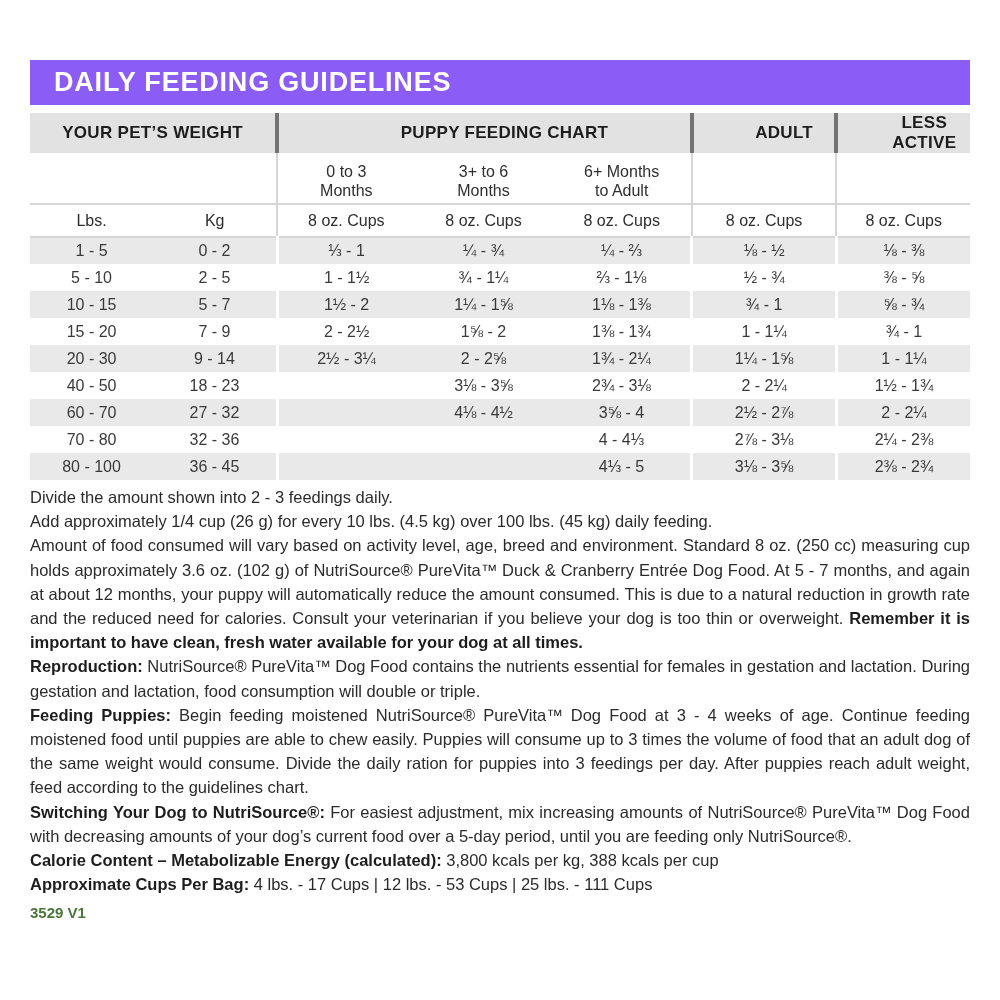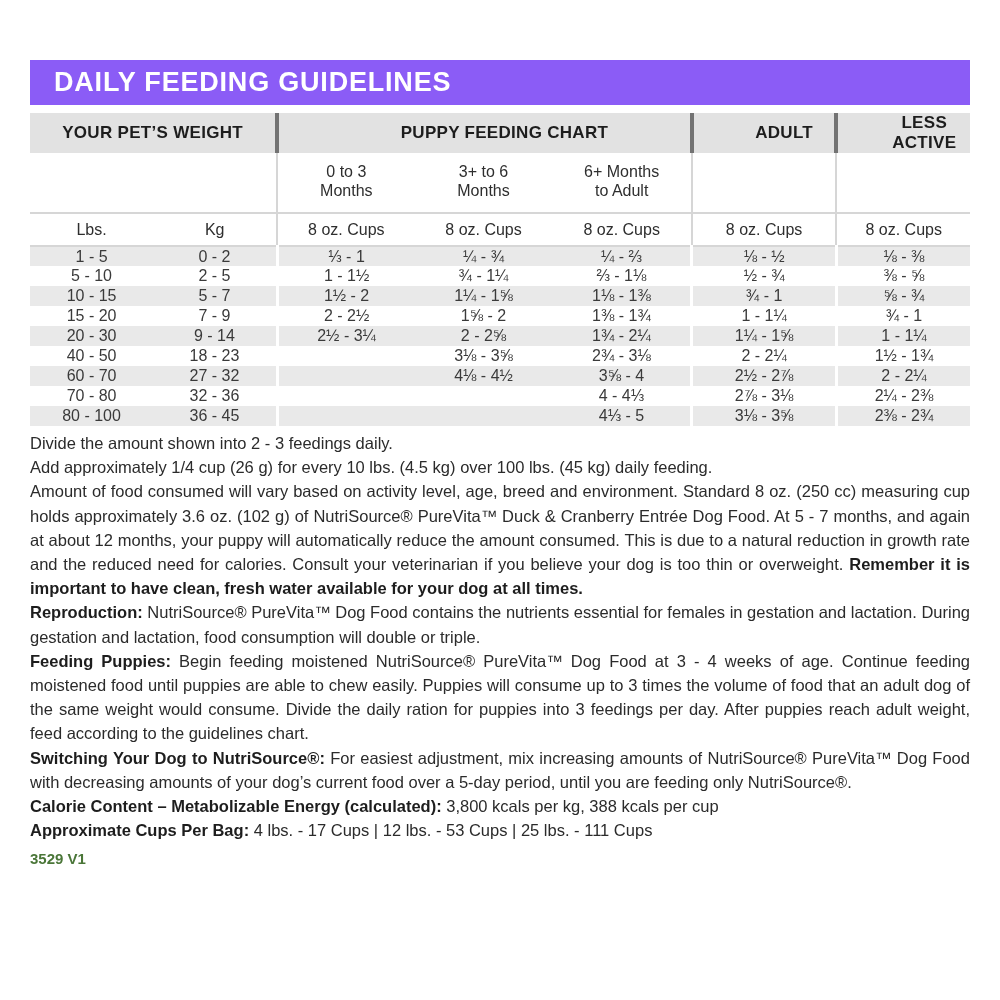--- a/index.html
+++ b/index.html
@@ -39,32 +39,32 @@
     font-weight: bold;
     color: #1d1d1d;
     height: 31px;
     letter-spacing: 0.3px;
   }
   tr.group-row th.div-left { border-left: 4px solid #737373; padding-left: 40px; }
   tr.age-row td {
     font-size: 16px;
     color: #2e2e2e;
     line-height: 19px;
-    padding: 9px 0 12px 0;
+    padding: 9px 0 3px 0;
     white-space: pre-line;
     border-bottom: 2px solid #d6d6d6;
   }
   tr.units-row td {
     font-size: 16px;
     color: #2e2e2e;
     height: 33px;
     border-bottom: 2px solid #d6d6d6;
   }
   tr.age-row td.line-left, tr.units-row td.line-left { border-left: 2px solid #d6d6d6; }
-  tbody.data tr { height: 20px; }
+  tbody.data tr { height: 27px; }
   tbody.data tr:nth-child(odd) { background: #e9e9e9; }
   tbody.data td {
     font-size: 16px;
     color: #3a3a3a;
   }
   tbody.data td.div-left { border-left: 3px solid #ffffff; }
   .notes { margin-top: 5px; }
   .notes p {
     font-size: 16.5px;
     line-height: 24.2px;

